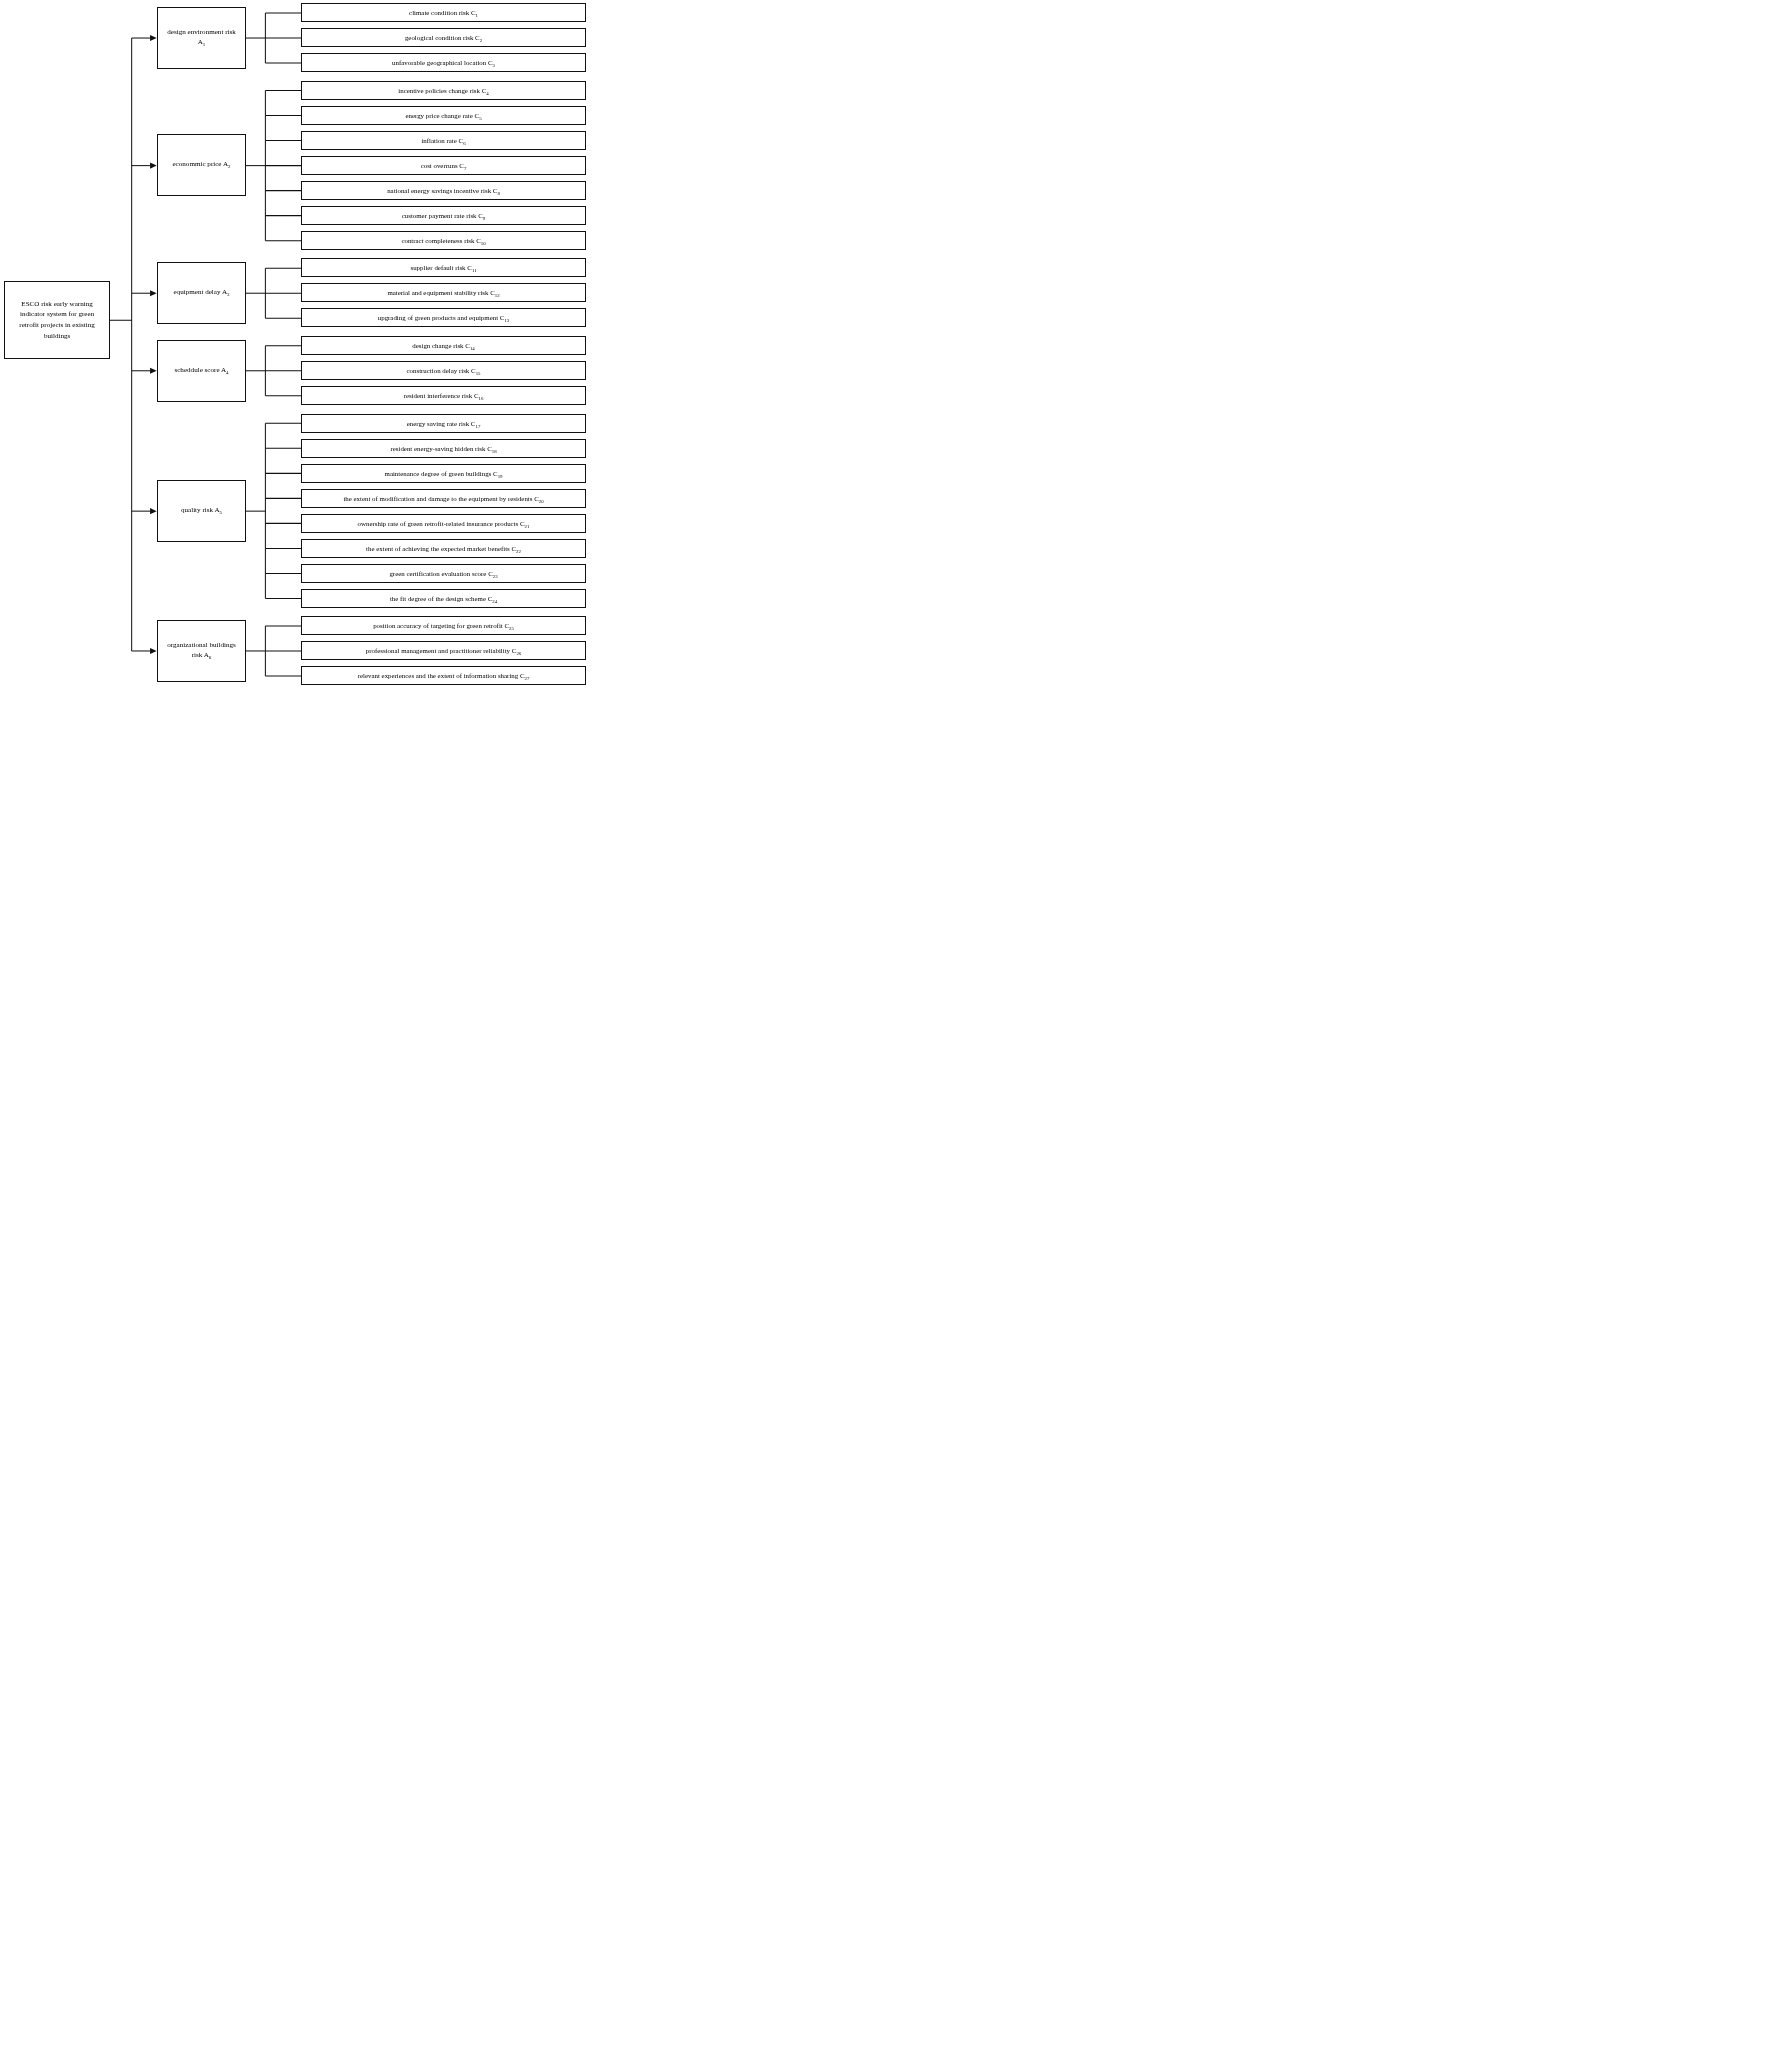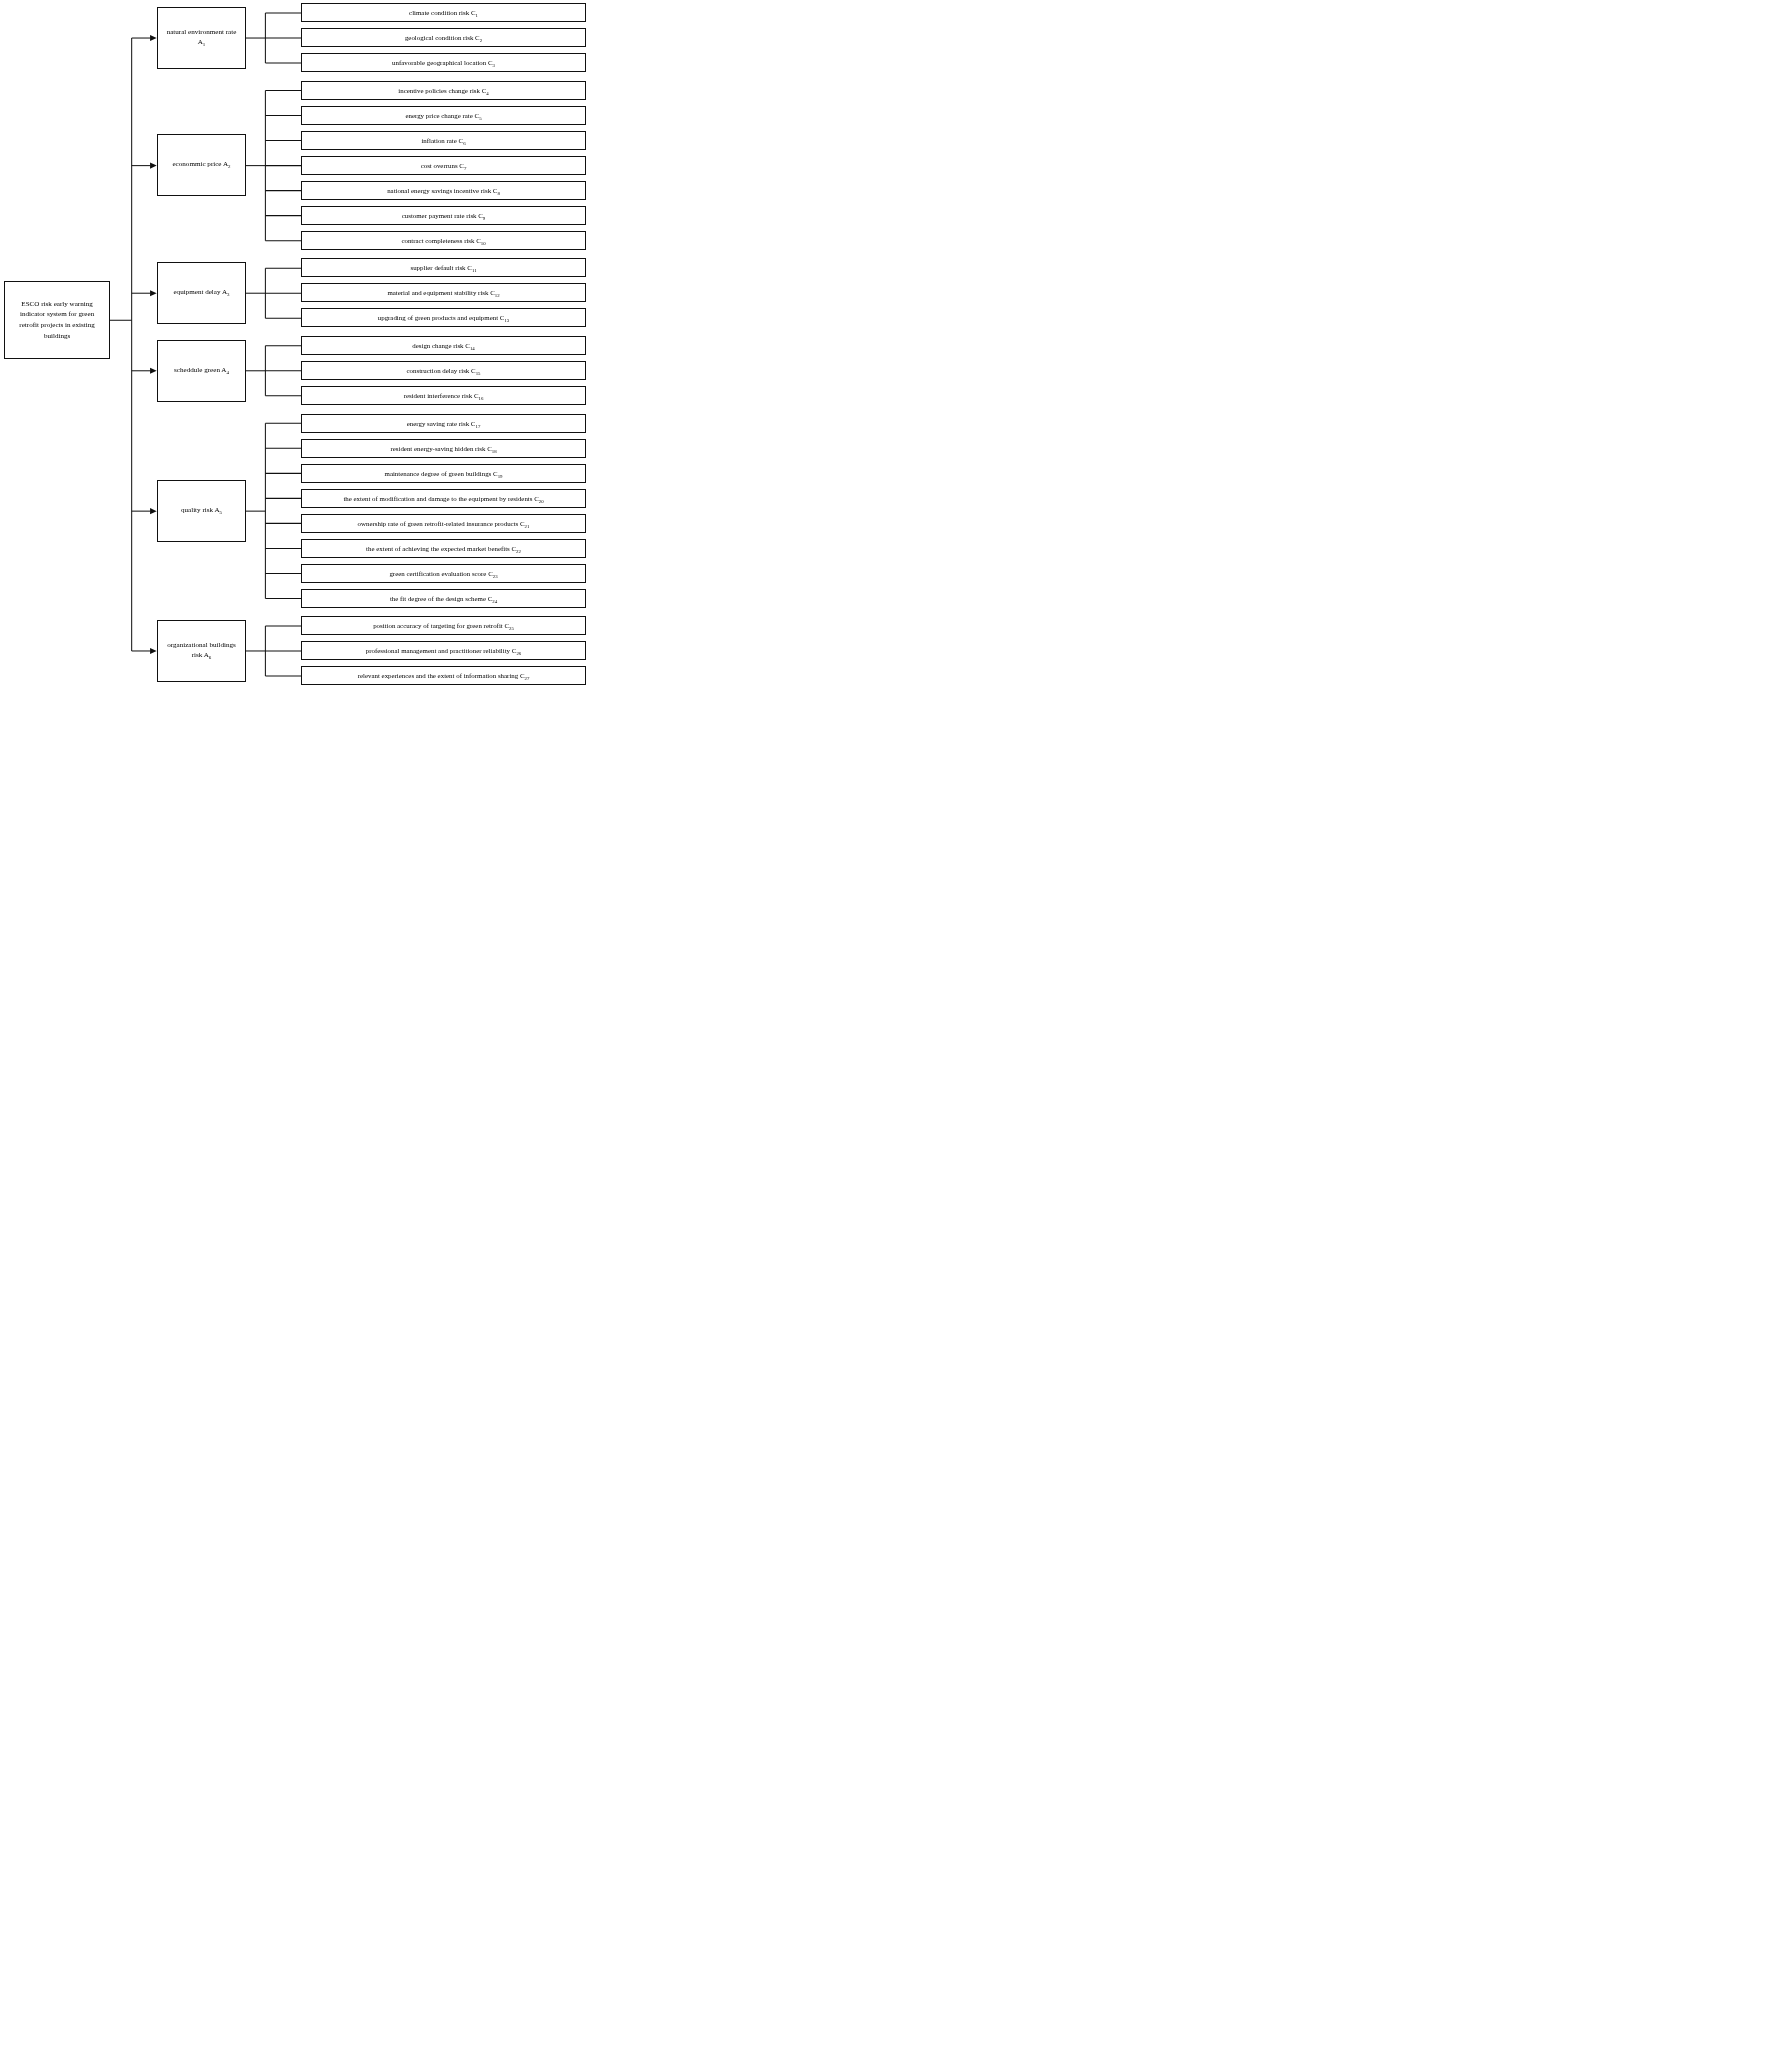--- a/index.html
+++ b/index.html
@@ -82,21 +82,21 @@
       <line x1="520" y1="1275" x2="590" y2="1275"></line>
       <line x1="520" y1="1324" x2="590" y2="1324"></line>
       <line x1="215" y1="627" x2="258" y2="627"></line>
       <line x1="258" y1="74" x2="258" y2="1275"></line>
     </svg>
 
   <div class="box root-box" style="left:4.1px; top:281px; width:106px; height:78px;">
     <span>ESCO risk early warning indicator system for green retrofit projects in existing buildings</span>
   </div>
 <div class="box cat-box" style="left: 157px; top: 6.6px; width: 89px; height: 62px;">
-      <span><span>natural environment rate A</span><sub>1</sub></span>
+      <span><span>design environment risk A</span><sub>1</sub></span>
     </div>
     <div class="box ind-box" style="left: 301px; top: 3.1px; width: 285px; height: 19.4px;">
       <span><span>climate condition risk C</span><sub>1</sub></span>
     </div>
     <div class="box ind-box" style="left: 301px; top: 28px; width: 285px; height: 19.4px;">
       <span><span>geological condition risk C</span><sub>2</sub></span>
     </div>
     <div class="box ind-box" style="left: 301px; top: 53px; width: 285px; height: 19.4px;">
       <span><span>unfavorable geographical location C</span><sub>3</sub></span>
     </div>
@@ -130,21 +130,21 @@
     <div class="box ind-box" style="left: 301px; top: 258px; width: 285px; height: 19.4px;">
       <span><span>supplier default risk C</span><sub>11</sub></span>
     </div>
     <div class="box ind-box" style="left: 301px; top: 283px; width: 285px; height: 19.4px;">
       <span><span>material and equipment stability risk C</span><sub>12</sub></span>
     </div>
     <div class="box ind-box" style="left: 301px; top: 308px; width: 285px; height: 19.4px;">
       <span><span>upgrading of green products and equipment C</span><sub>13</sub></span>
     </div>
     <div class="box cat-box" style="left: 157px; top: 340px; width: 89px; height: 62px;">
-      <span><span>scheddule green A</span><sub>4</sub></span>
+      <span><span>scheddule score A</span><sub>4</sub></span>
     </div>
     <div class="box ind-box" style="left: 301px; top: 336px; width: 285px; height: 19.4px;">
       <span><span>design change risk C</span><sub>14</sub></span>
     </div>
     <div class="box ind-box" style="left: 301px; top: 361px; width: 285px; height: 19.4px;">
       <span><span>construction delay risk C</span><sub>15</sub></span>
     </div>
     <div class="box ind-box" style="left: 301px; top: 386px; width: 285px; height: 19.4px;">
       <span><span>resident interference risk C</span><sub>16</sub></span>
     </div>

